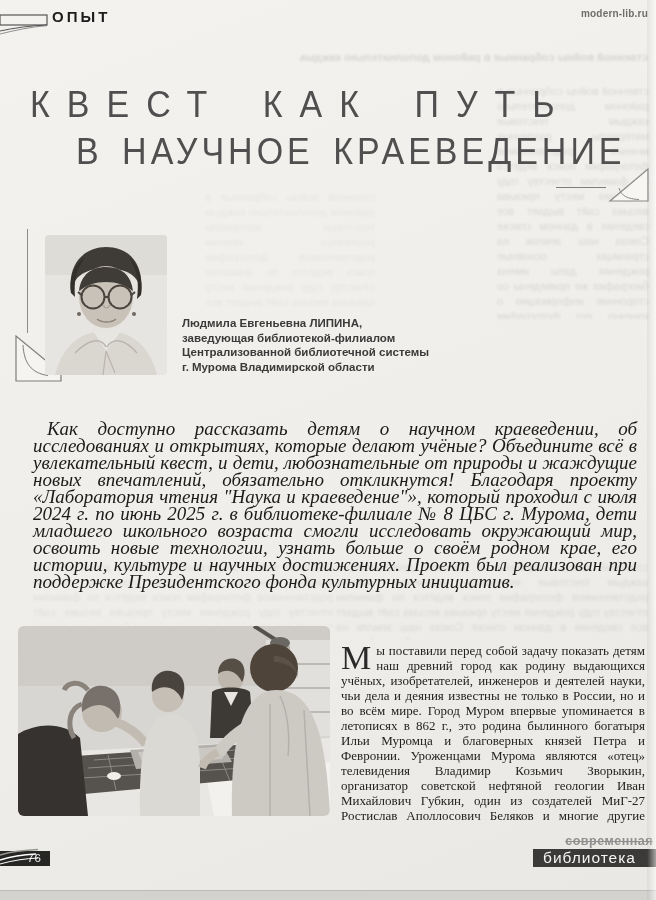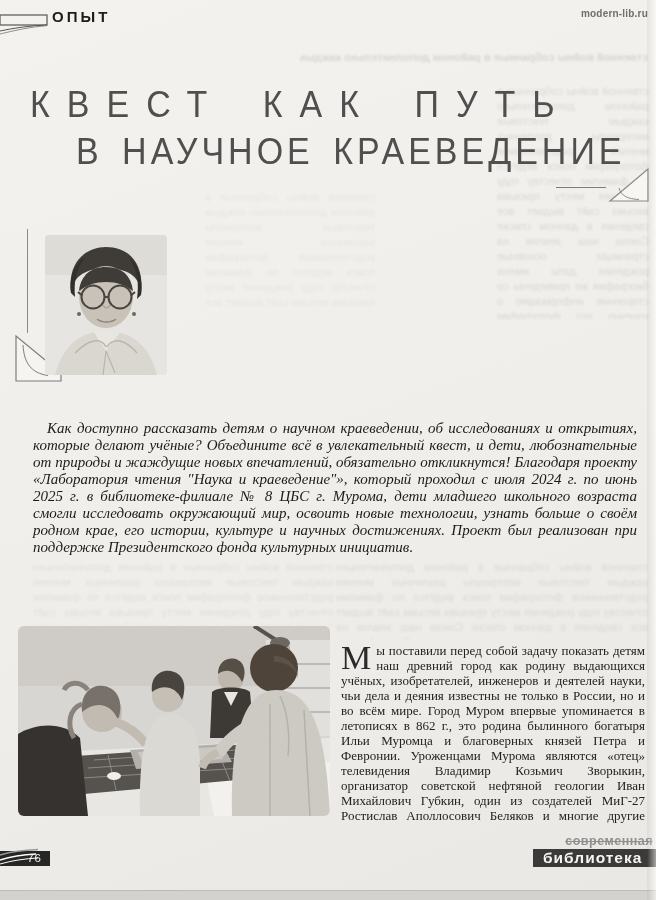--- a/index.html
+++ b/index.html
@@ -20,37 +20,37 @@
   
   .frame-vline{left:27px;top:229px;width:1px;height:104px;background:#8a8a8a;}
   .frame-hline{left:58px;top:373px;width:105px;height:1px;background:#8a8a8a;}
   .portrait{left:45px;top:235px;width:122px;height:140px;border-radius:4px;overflow:hidden;box-shadow:inset 0 0 10px 7px #f0eeea;}
   .portrait svg{display:block;}
   .author-block{left:182px;top:316px;font-size:11.5px;line-height:14.6px;font-weight:bold;color:#3a3a3a;}
   
   .lead{
     left:33px;top:420px;width:604px;height:140px;
     font-family:"Liberation Serif",serif;font-style:italic;
-    font-size:15px;line-height:17px;text-align:justify;text-indent:14px;color:#1b1b1b;
+    font-size:19px;line-height:17px;text-align:justify;text-indent:14px;color:#1b1b1b;
   }
   
   .body-col{
     left:341px;top:643px;width:304px;height:184px;overflow:hidden;
     font-family:"Liberation Serif",serif;font-size:13px;line-height:15px;text-align:justify;color:#222;
   }
   .dropcap{float:left;font-size:34px;line-height:27px;padding:1px 5px 0 0;color:#2a2a2a;}
   
   .kids-photo{left:18px;top:626px;width:312px;height:190px;border-radius:6px;overflow:hidden;box-shadow:inset 0 0 18px 14px #f0eeea;}
   .caption{left:22px;top:817px;font-size:12px;line-height:13.5px;color:#2e2e2e;}
   
   .pagenum-bar{left:0;top:851px;width:50px;height:15px;background:#262624;}
   .pagenum{position:absolute;right:8px;top:1px;color:#f2f2f2;font-size:11.5px;letter-spacing:1px;}
   .logo-top{right:3px;top:834px;font-size:12.5px;font-weight:bold;color:#8f8f8f;text-decoration:line-through;letter-spacing:.5px;}
   .logo-bar{left:533px;top:849px;width:123px;height:18px;background:#3b3a38;}
-  .logo-bottom{position:absolute;left:10px;top:0;color:#f5f5f3;font-size:15.5px;font-weight:bold;letter-spacing:1px;line-height:18px;text-align:right;}
+  .logo-bottom{position:absolute;left:10px;top:0;color:#f5f5f3;font-size:15.5px;font-weight:normal;letter-spacing:1px;line-height:18px;text-align:right;}
   
   .bottom-band{left:0;top:890px;width:656px;height:10px;background:#d3d2cf;border-top:1px solid #bdbcb9;}
   .right-edge{right:0;top:0;width:9px;height:900px;background:linear-gradient(to right,rgba(0,0,0,0.05),rgba(255,255,255,0.55));}
   
   .ghost{
     overflow:hidden;color:#5a5a5a;transform:scaleX(-1);filter:blur(1.1px);
     font-size:11px;line-height:15px;text-align:justify;pointer-events:none;
   }
   .g1{left:300px;top:50px;width:348px;height:18px;opacity:.18;font-weight:bold;white-space:nowrap;}
   .g2{left:497px;top:84px;width:152px;height:235px;opacity:.16;}
@@ -114,20 +114,26 @@
       <circle cx="34" cy="79" r="2" fill="#6e675f"></circle>
       <circle cx="89" cy="79" r="2" fill="#6e675f"></circle>
 
       <path d="M10,140 C18,108 38,96 61,96 C84,96 104,108 112,140 Z" fill="#dad7d1"></path>
       <path d="M48,96 L61,116 L76,96 Z" fill="#e8e6e1"></path>
       <path d="M30,118 C44,104 56,102 61,112 M92,118 C80,104 68,102 62,112" fill="none" stroke="#b9b5ad" stroke-width="1.4"></path>
       <path d="M61,116 L58,140 M61,116 L70,138" fill="none" stroke="#b9b5ad" stroke-width="1.2"></path>
     </svg>
   </div>
 
+  <div class="abs author-block">
+    <div>Людмила Евгеньевна ЛИПИНА,</div>
+    <div>заведующая библиотекой-филиалом</div>
+    <div>Централизованной библиотечной системы</div>
+    <div>г. Мурома Владимирской области</div>
+  </div>
 
   <div class="abs lead">Как доступно рассказать детям о научном краеведении, об исследованиях и открытиях, которые делают учёные? Объедините всё в увлекательный квест, и дети, любознательные от природы и жаждущие новых впечатлений, обязательно откликнутся! Благодаря проекту «Лаборатория чтения "Наука и краеведение"», который проходил с июля 2024 г. по июнь 2025 г. в библиотеке-филиале № 8 ЦБС г. Мурома, дети младшего школьного возраста смогли исследовать окружающий мир, освоить новые технологии, узнать больше о своём родном крае, его истории, культуре и научных достижениях. Проект был реализован при поддержке Президентского фонда культурных инициатив.</div>
 
   <div class="abs kids-photo">
     <svg width="312" height="190" viewBox="0 0 312 190">
       <rect width="312" height="190" fill="#d8d6d2"></rect>
       <rect width="312" height="60" fill="#cfccc8"></rect>
 
       <rect x="248" y="14" width="64" height="96" fill="#e2e0dc"></rect>
       <path d="M248,38 h64 M248,62 h64 M248,86 h64" stroke="#bdbab5" stroke-width="2"></path>

